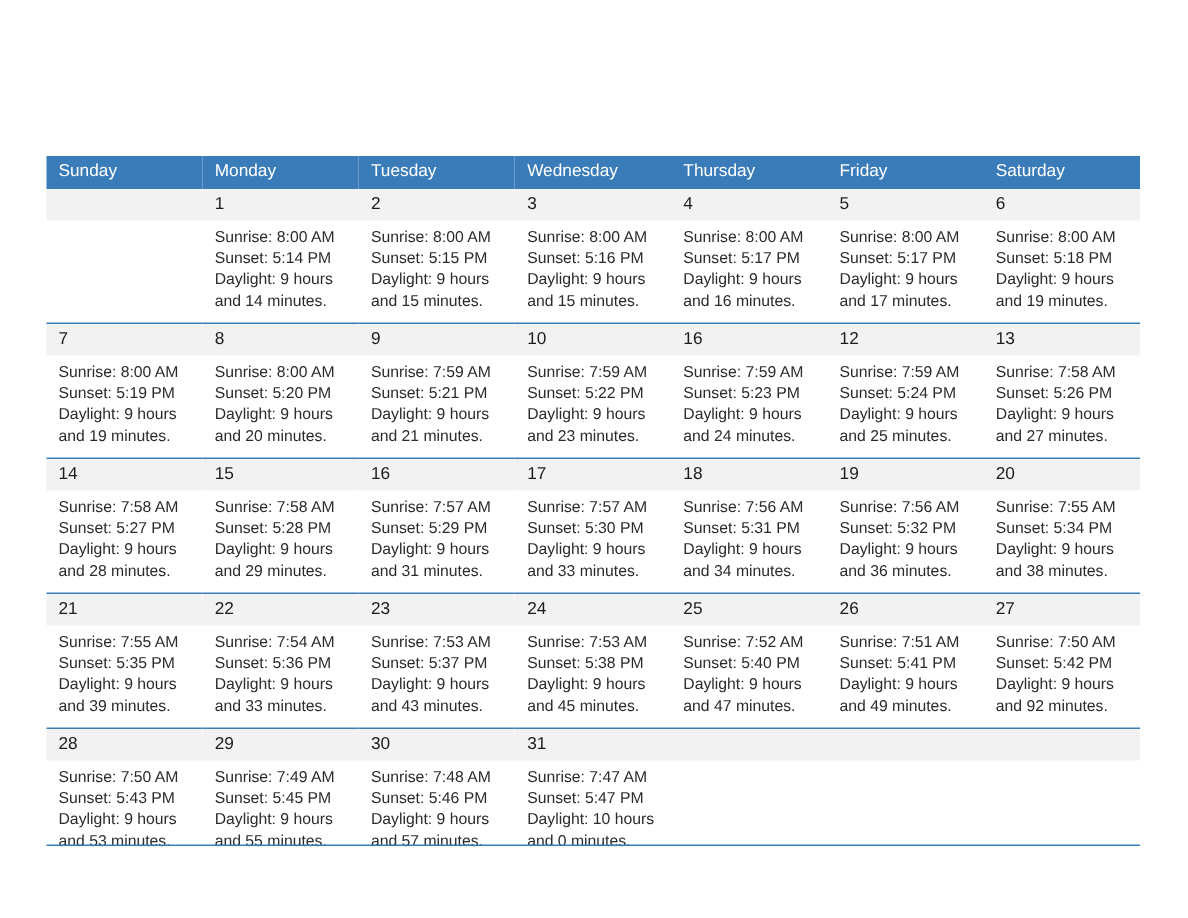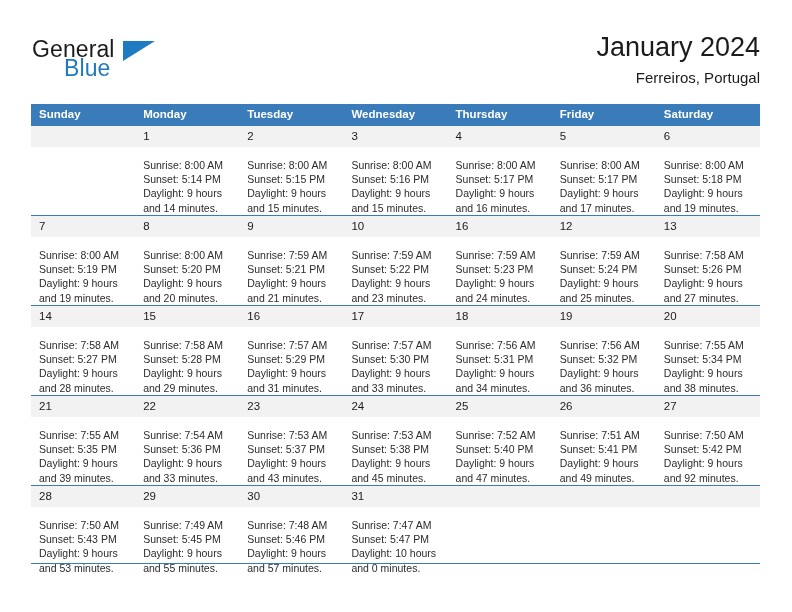--- a/index.html
+++ b/index.html
@@ -94,21 +94,21 @@
   }
   table.cal-table {
     width: 729px;
     border-collapse: collapse;
     table-layout: fixed;
   }
   table.cal-table th {
     background: #3a7cb9;
     color: #ffffff;
     font-size: 11.5px;
-    font-weight: bold;
+    font-weight: normal;
     text-align: left;
     padding: 4px 0 5px 8px;
     height: 11px;
     line-height: 13px;
   }
   td.day-cell {
     vertical-align: top;
     padding: 0;
     border-top: 1px solid #3a7cb9;
     height: 89px;
@@ -119,21 +119,20 @@
   .daynum {
     background: #f2f2f2;
     font-size: 11.5px;
     color: #1b1b1b;
     line-height: 13px;
     padding: 4px 0 4px 8px;
     height: 13px;
   }
   .cell-body {
     padding: 4px 6px 0 8px;
-    margin-top: 7px;
   }
   .cell-line {
     font-size: 10.5px;
     color: #2b2b2b;
     line-height: 14.2px;
     white-space: nowrap;
   }
   td.blank-cell {
     vertical-align: top;
     padding: 0;
@@ -153,32 +152,20 @@
     width: 729px;
     height: 1px;
     background: #3a7cb9;
   }
 </style>
 </head>
 <body>
 
 <div class="page">
 
-  <div class="top-bar">
-    <div class="brand">
-      <span class="brand-general">General</span>
-      <span class="brand-triangle"></span>
-      <span class="brand-blue">Blue</span>
-    </div>
-
-    <div class="title-block">
-      <div class="cal-title">January 2024</div>
-      <div class="cal-location">Ferreiros, Portugal</div>
-    </div>
-  </div>
 
   <div class="calendar">
     <table class="cal-table">
       <thead>
         <tr id="hdr-row">
             <th>Sunday</th>
             <th>Monday</th>
             <th>Tuesday</th>
             <th>Wednesday</th>
             <th>Thursday</th>

